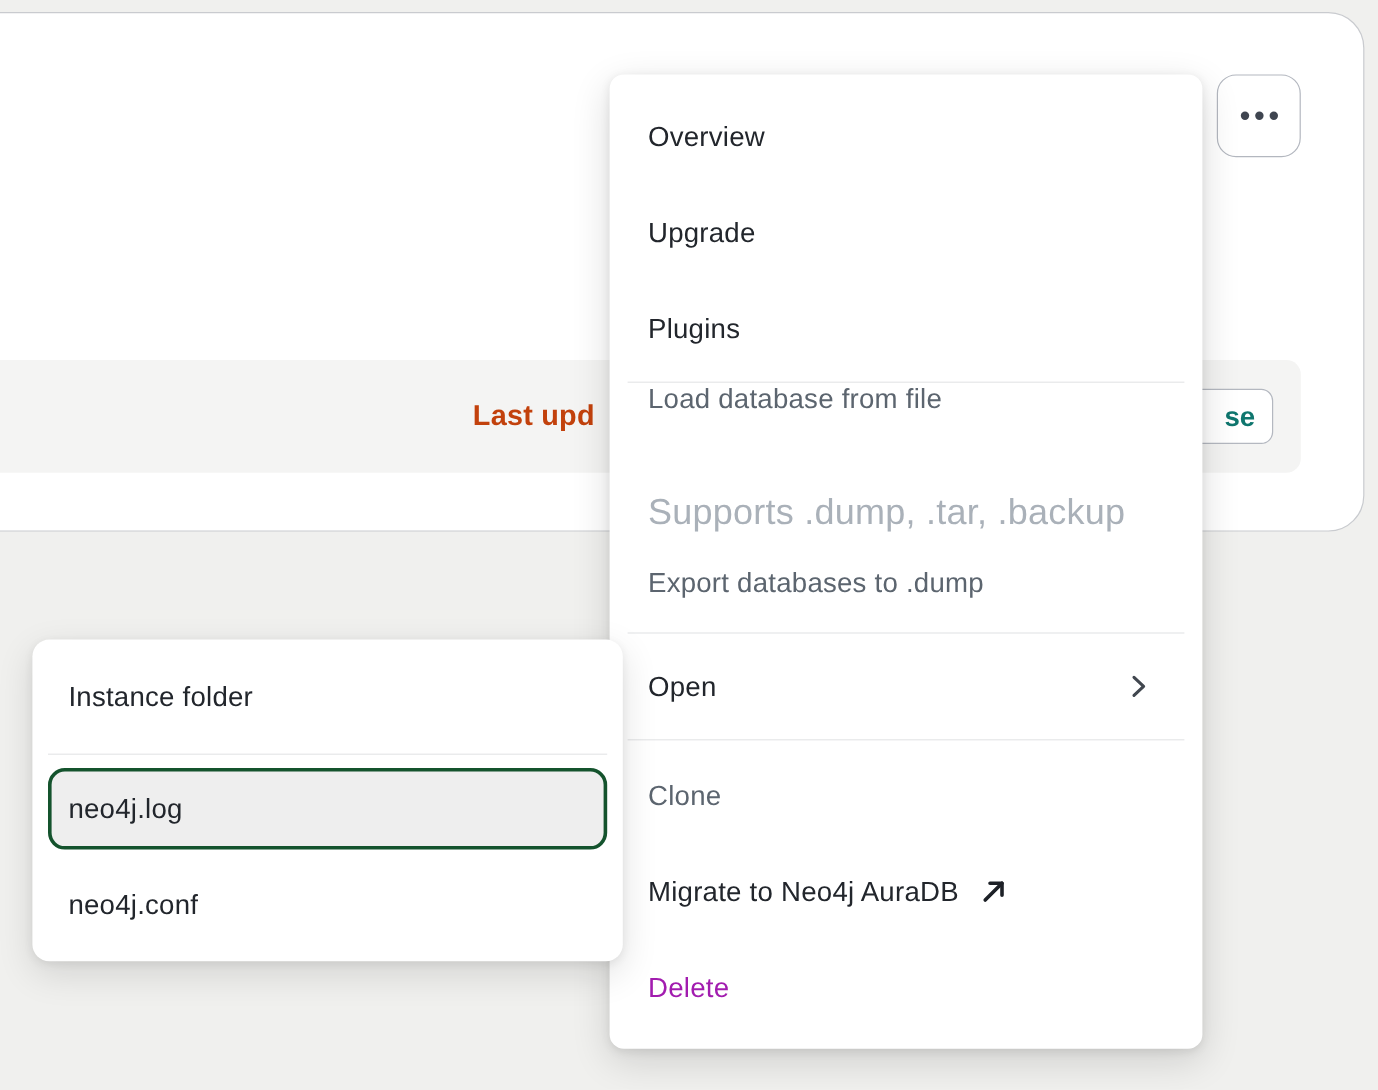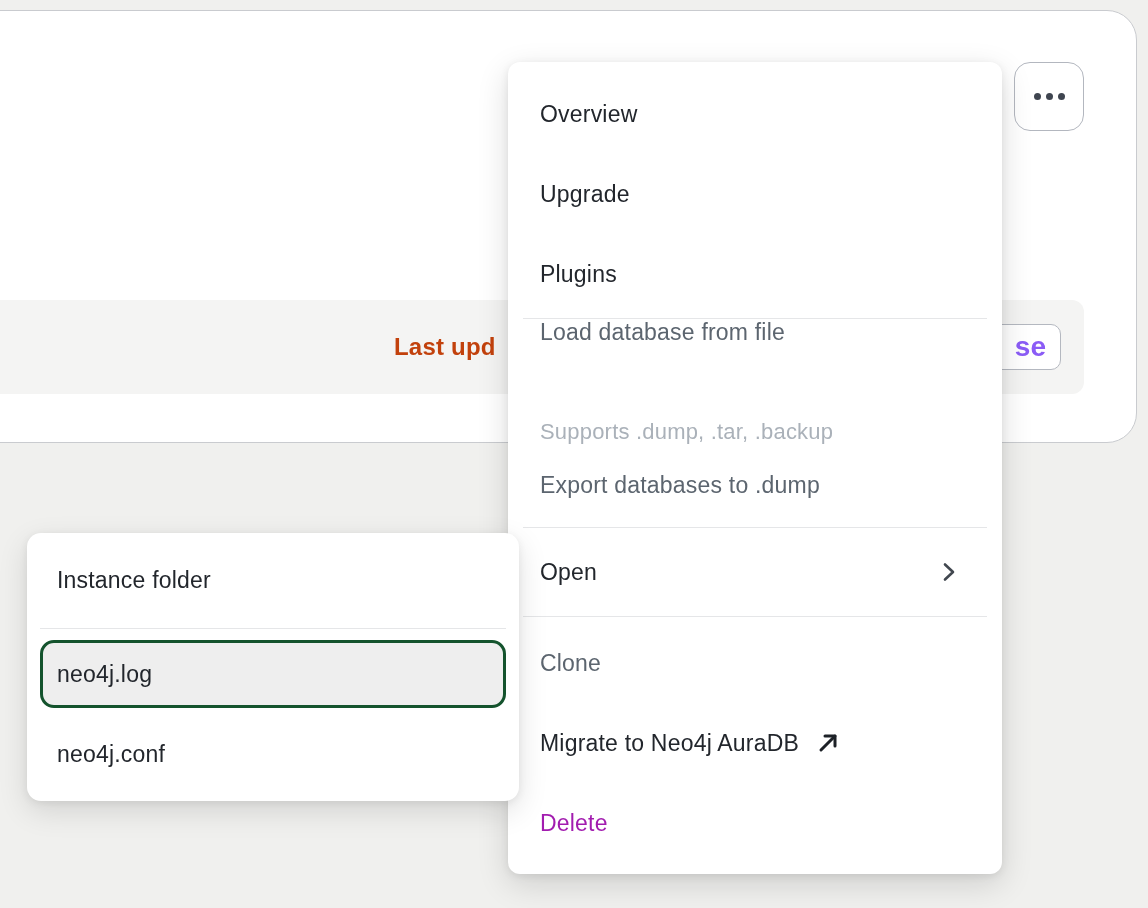--- a/index.html
+++ b/index.html
@@ -23,21 +23,21 @@
   .last-updated {
     position: absolute; left: 393px; top: 0; height: 94px;
     display: flex; align-items: center;
     font-size: 24px; font-weight: 700; color: #c2410c; letter-spacing: .2px;
     white-space: nowrap;
   }
   .close-btn {
     position: absolute; left: 973px; top: 324px; width: 88px; height: 46px;
     background: #ffffff; border: 1.5px solid #b4b8c0; border-radius: 10px;
     display: flex; align-items: center; justify-content: flex-end; padding-right: 14px;
-    font-size: 28px; font-weight: 700; color: #8b5cf6; z-index: 3; cursor: pointer;
+    font-size: 23px; font-weight: 700; color: #0f766e; z-index: 3; cursor: pointer;
   }
   .more-btn {
     position: absolute; left: 1014px; top: 62px; width: 70px; height: 69px;
     background: #ffffff; border: 1.5px solid #b3b7bf; border-radius: 16px;
     display: flex; align-items: center; justify-content: center; gap: 5px;
     z-index: 4; cursor: pointer;
   }
   .dot { width: 7px; height: 7px; border-radius: 50%; background: #3f4550; }
 
   
@@ -49,21 +49,21 @@
   }
   .mi {
     height: 80px; padding: 0 32px; display: flex; align-items: center;
     font-size: 23px; color: #22262c; letter-spacing: .2px; cursor: pointer; flex: none;
   }
   .mi.two-line {
     height: 126px; flex-direction: column; align-items: flex-start; justify-content: space-between; gap: 27px;
   }
   .mi.open-row { height: 88px; }
   .mi.dim { color: #5c656f; cursor: default; }
-  .mi .sub { font-size: 22px; color: #aab1b9; letter-spacing: .2px; }
+  .mi .sub { font-size: 30px; color: #aab1b9; letter-spacing: .2px; }
   .mi.danger { color: #a21caf; }
   .menu-divider { height: 1px; background: #e5e6e8; margin: 0 15px; flex: none; }
   .menu-divider.d1 { margin-top: 4px; }
   .menu-divider.d2 { margin-top: 2px; }
   .mi.clone-row { margin-top: 6px; }
   .chevron { margin-left: auto; margin-right: 10px; display: flex; align-items: center; }
   .ext-arrow { margin-left: 16px; display: flex; align-items: center; }
 
   
   .submenu {

